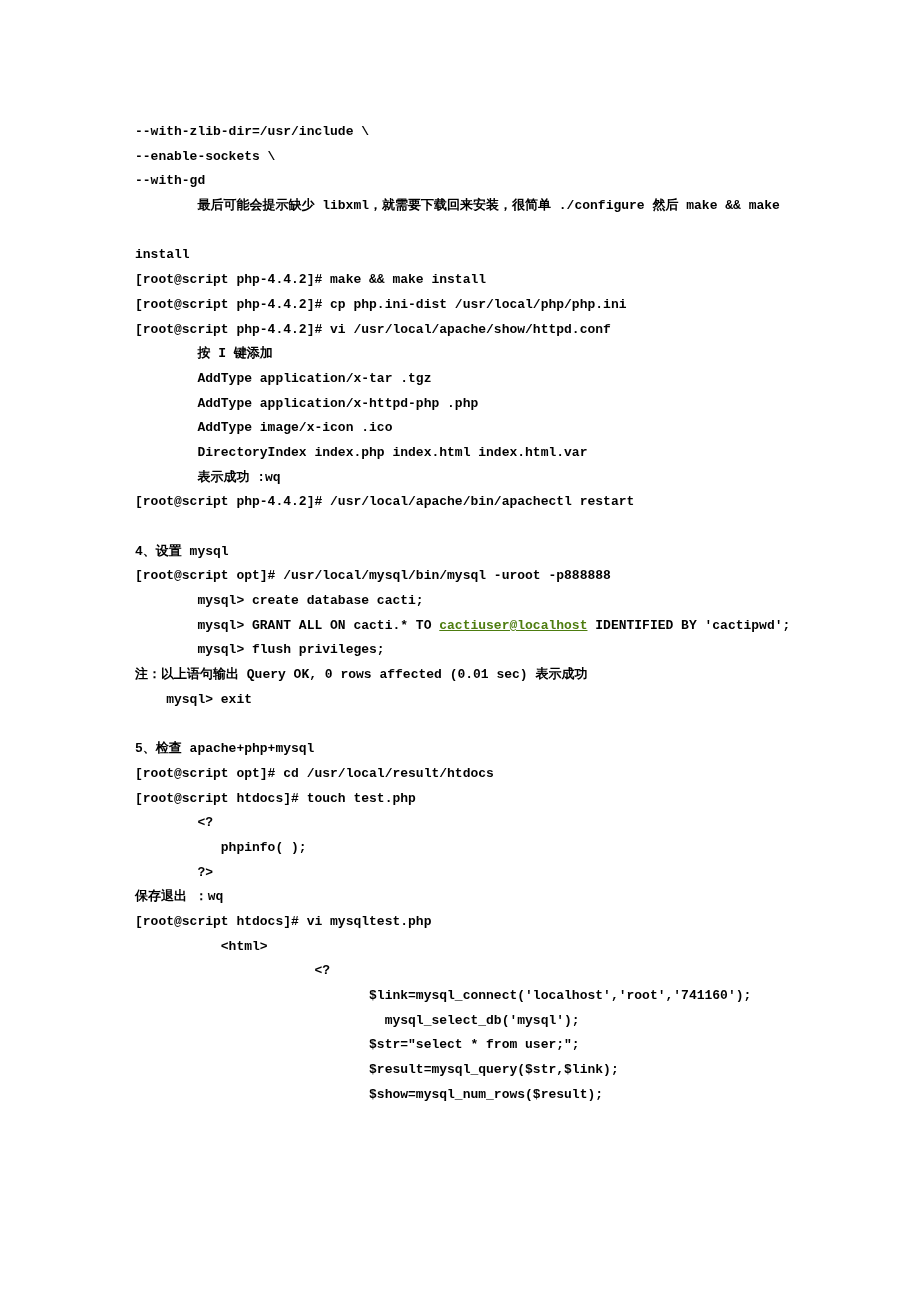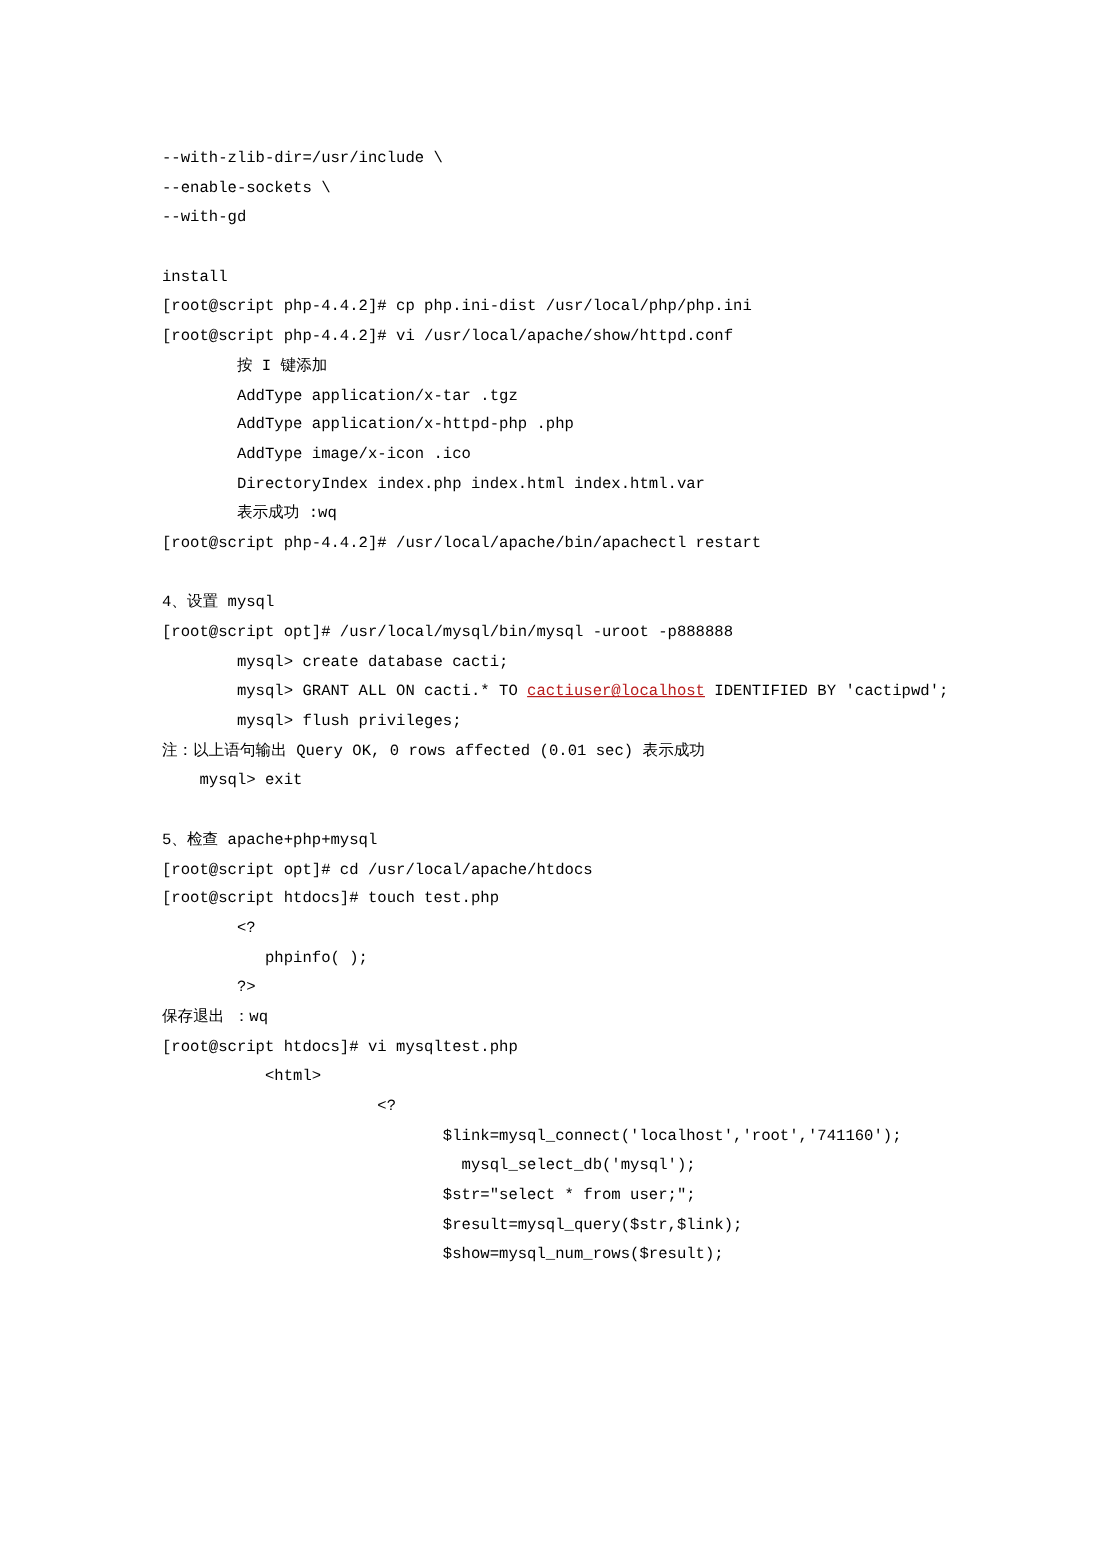--- a/index.html
+++ b/index.html
@@ -9,55 +9,58 @@
     color: #000;
     background: #fff;
     margin: 0;
     padding: 120px 135px 200px 135px;
     width: 920px;
     box-sizing: border-box;
   }
   .line {
     white-space: pre;
     display: block;
+    font-weight: bold;
   }
   a.link {
-    color: #b91c1c;
+    color: #4d7c0f;
     text-decoration: underline;
   }
 </style>
 </head>
 <body>
 
 <div id="content">
     <div class="line">--with-zlib-dir=/usr/include \</div>
     <div class="line">--enable-sockets \</div>
     <div class="line">--with-gd</div>
+    <div class="line">        最后可能会提示缺少 libxml，就需要下载回来安装，很简单 ./configure 然后 make &amp;&amp; make</div>
     <div class="line">&nbsp;</div>
     <div class="line">install</div>
+    <div class="line">[root@script php-4.4.2]# make &amp;&amp; make install</div>
     <div class="line">[root@script php-4.4.2]# cp php.ini-dist /usr/local/php/php.ini</div>
     <div class="line">[root@script php-4.4.2]# vi /usr/local/apache/show/httpd.conf</div>
     <div class="line">        按 I 键添加</div>
     <div class="line">        AddType application/x-tar .tgz</div>
     <div class="line">        AddType application/x-httpd-php .php</div>
     <div class="line">        AddType image/x-icon .ico</div>
     <div class="line">        DirectoryIndex index.php index.html index.html.var</div>
     <div class="line">        表示成功 :wq</div>
     <div class="line">[root@script php-4.4.2]# /usr/local/apache/bin/apachectl restart</div>
     <div class="line">&nbsp;</div>
     <div class="line">4、设置 mysql</div>
     <div class="line">[root@script opt]# /usr/local/mysql/bin/mysql -uroot -p888888</div>
     <div class="line">        mysql&gt; create database cacti;</div>
     <div class="line"><span>        mysql&gt; GRANT ALL ON cacti.* TO </span><a class="link">cactiuser@localhost</a><span> IDENTIFIED BY 'cactipwd';</span></div>
     <div class="line">        mysql&gt; flush privileges;</div>
     <div class="line">注：以上语句输出 Query OK, 0 rows affected (0.01 sec) 表示成功</div>
     <div class="line">    mysql&gt; exit</div>
     <div class="line">&nbsp;</div>
     <div class="line">5、检查 apache+php+mysql</div>
-    <div class="line">[root@script opt]# cd /usr/local/apache/htdocs</div>
+    <div class="line">[root@script opt]# cd /usr/local/result/htdocs</div>
     <div class="line">[root@script htdocs]# touch test.php</div>
     <div class="line">        &lt;?</div>
     <div class="line">           phpinfo( );</div>
     <div class="line">        ?&gt;</div>
     <div class="line">保存退出 ：wq</div>
     <div class="line">[root@script htdocs]# vi mysqltest.php</div>
     <div class="line">           &lt;html&gt;</div>
     <div class="line">                       &lt;?</div>
     <div class="line">                              $link=mysql_connect('localhost','root','741160');</div>
     <div class="line">                                mysql_select_db('mysql');</div>

